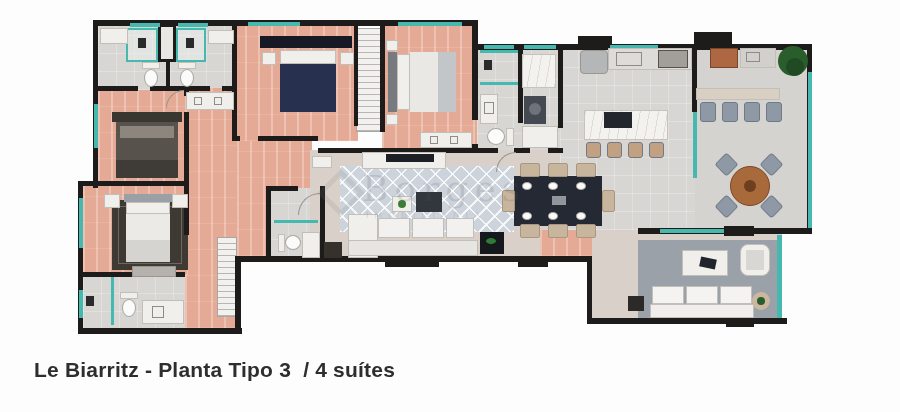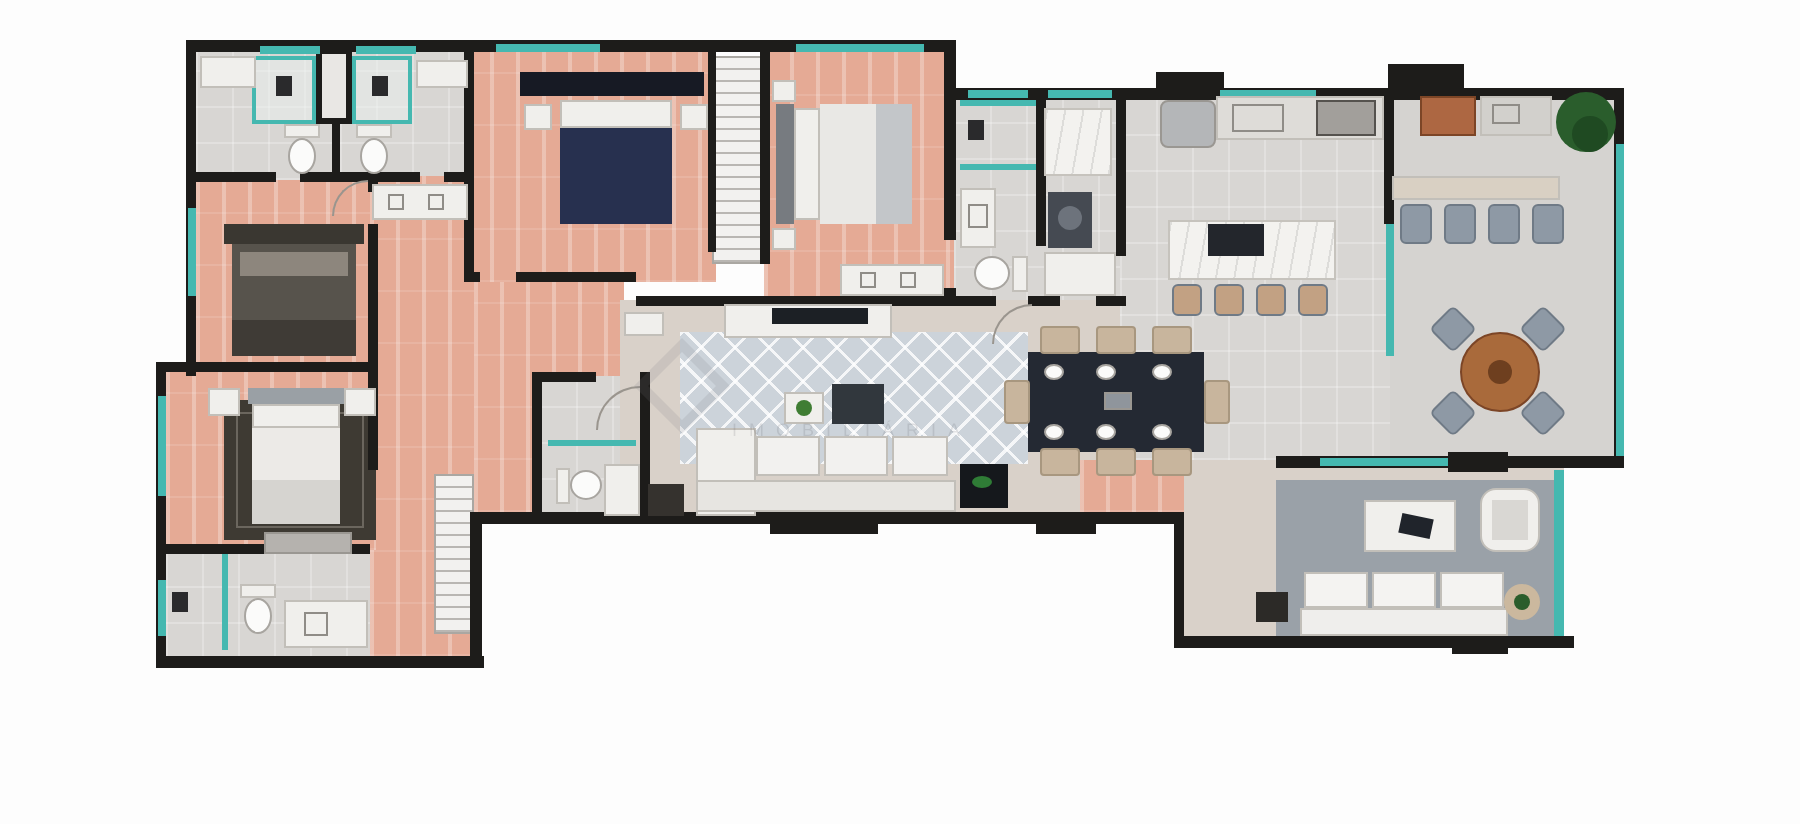--- a/index.html
+++ b/index.html
@@ -251,16 +251,18 @@
       <div class="el t-oval" style="left: 122px; top: 299px; width: 14px; height: 18px;"></div>
       <div class="el t-white" style="left: 142px; top: 300px; width: 42px; height: 24px;"></div>
       <div class="el t-outline" style="left: 152px; top: 306px; width: 12px; height: 12px;"></div>
       <div class="el t-arc" style="left: 298px; top: 193px; width: 22px; height: 22px;"></div>
       <div class="el t-arc" style="left: 496px; top: 152px; width: 20px; height: 20px;"></div>
       <div class="el t-arc" style="left: 166px; top: 90px; width: 18px; height: 18px;"></div>
     </div>
 
   <div id="watermark">
     <div id="wm-logo"></div>
+    <div id="wm-main">Borges</div>
     <div id="wm-sub">IMOBILIÁRIA</div>
   </div>
 
+  <div id="caption">Le Biarritz - Planta Tipo 3  / 4 suítes</div>
 </div>
 
 </body></html>

